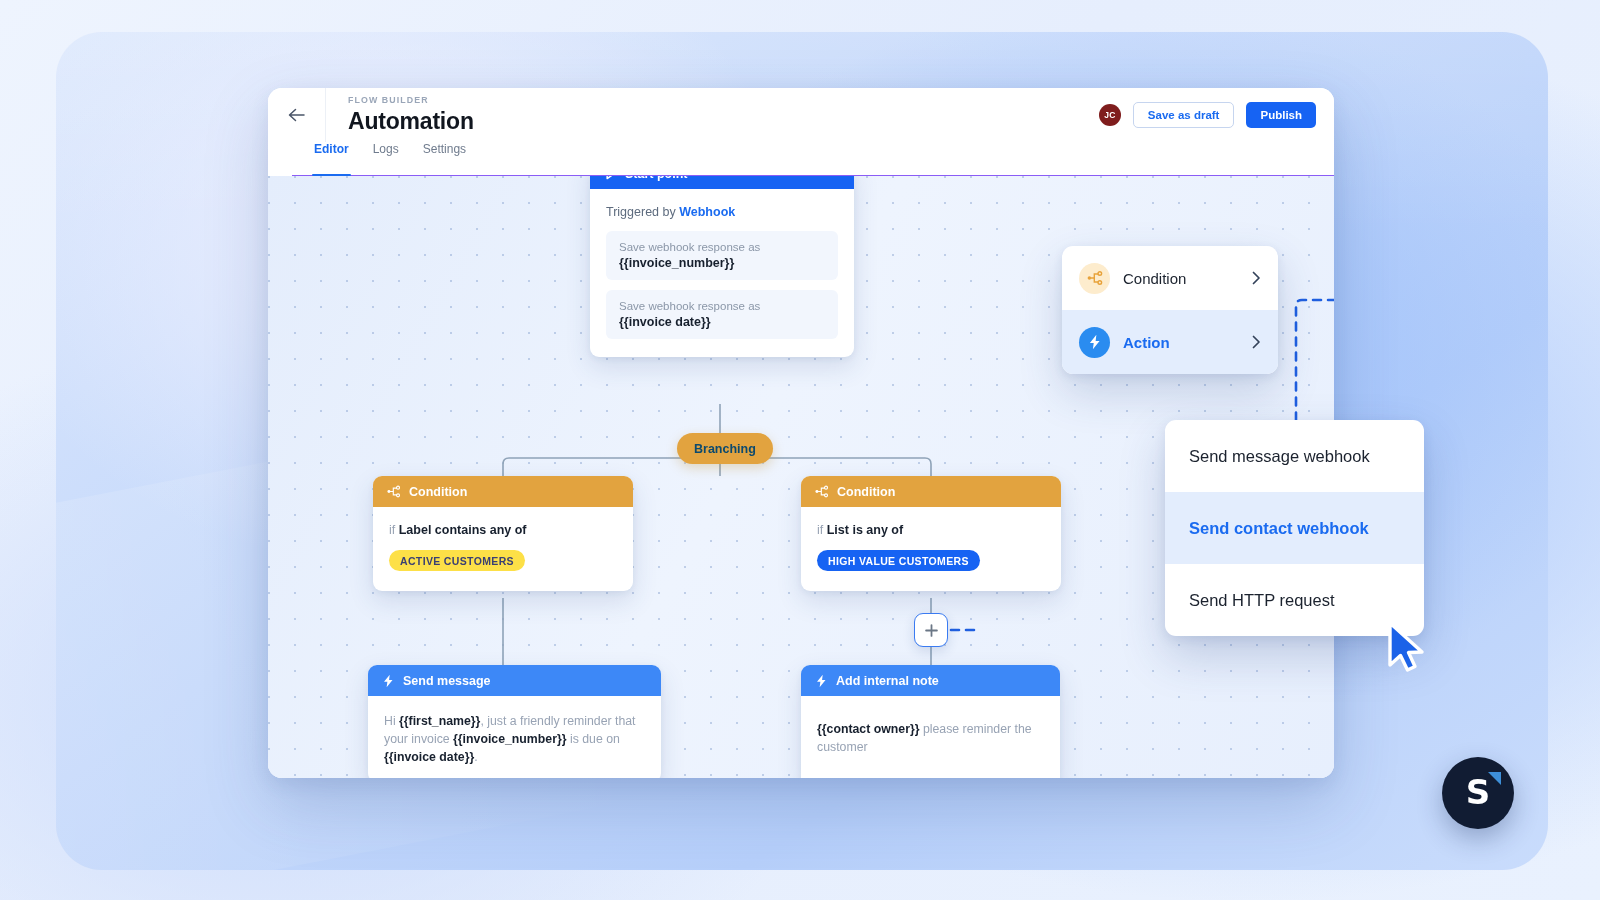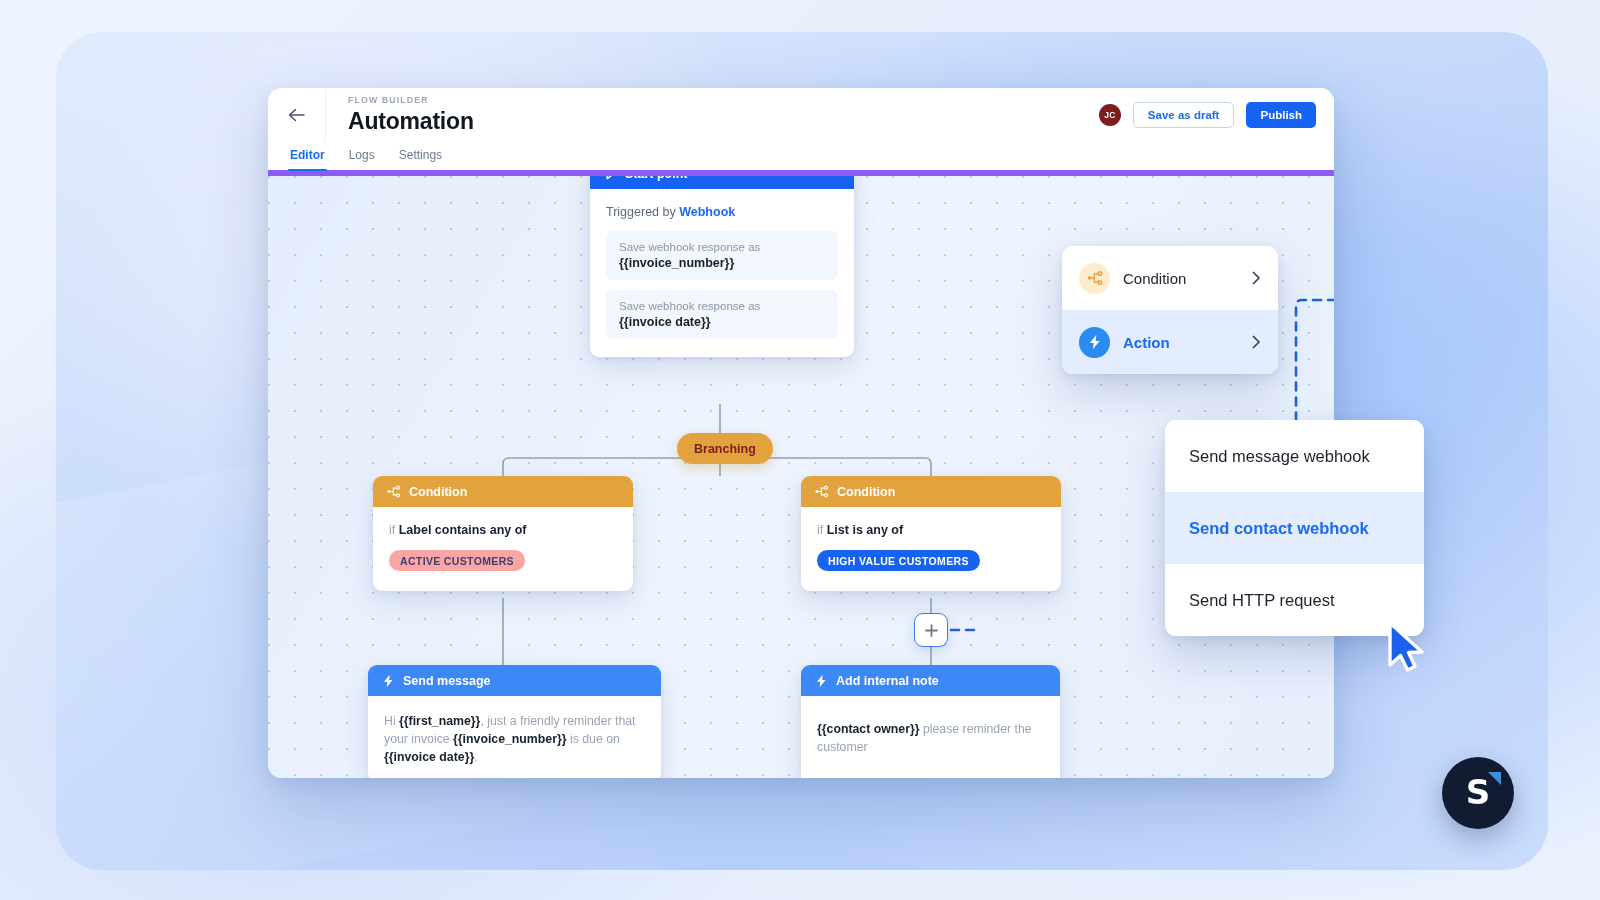--- a/index.html
+++ b/index.html
@@ -88,23 +88,23 @@
   .btn {
     height: 26px; border-radius: 5px; padding: 0 14px;
     display: flex; align-items: center; justify-content: center;
     font-size: 11.5px; font-weight: 700; cursor: pointer; white-space: nowrap;
   }
   .btn-outline { background: #fff; border: 1px solid #c6d5ef; color: #1a6bf0; }
   .btn-primary { background: #1663f3; color: #fff; }
 
   
   #app-tabs {
-    height: 34px; background: #fff; border-bottom: 6px solid #8b5cf6;
-    display: flex; align-items: flex-end; padding-left: 22px; gap: 24px;
-    position: relative; z-index: 3;
+    height: 34px; background: #fff; border-bottom: 1px solid #8b5cf6;
+    display: flex; padding-left: 22px; gap: 24px;
+    position: relative; z-index: 3; margin-left: 24px;
   }
   .tab {
     font-size: 12px; color: #6b7policy; color: #6f7b8d; padding-bottom: 8px;
     cursor: pointer; font-weight: 400; position: relative;
   }
   .tab.active { color: #1a6bf0; font-weight: 600; }
   .tab.active::after {
     content: ""; position: absolute; left: -2px; right: -2px; bottom: -1px;
     height: 2.5px; background: #1a6bf0; border-radius: 2px;
   }
@@ -150,31 +150,31 @@
   .field-label { font-size: 11.5px; color: #8b97a8; margin-bottom: 3px; }
   .field-value { font-size: 12.5px; color: #17202e; font-weight: 700; }
 
   .cond-text { font-size: 12.5px; color: #17202e; font-weight: 700; margin-bottom: 13px; }
   .cond-text .kw { color: #98a3b4; font-weight: 400; }
 
   .pill-tag {
     display: inline-flex; align-items: center; height: 21px; padding: 0 11px;
     border-radius: 11px; font-size: 10.5px; font-weight: 700; letter-spacing: .35px;
   }
-  .tag-soft { background: #fca5a5; color: #3a3f73; }
+  .tag-soft { background: #fde047; color: #3a3f73; }
   .tag-blue { background: #1663f3; color: #fff; }
 
   .msg-body { font-size: 12.3px; line-height: 18px; color: #98a3b4; }
   .msg-body b { color: #17202e; font-weight: 700; }
 
   
   #branching-pill {
     position: absolute; left: 677px; top: 433px;
     height: 31px; padding: 0 17px; border-radius: 16px;
-    background: #e2a33f; color: #7f1d1d;
+    background: #e2a33f; color: #0c4a6e;
     font-size: 12.5px; font-weight: 700;
     display: flex; align-items: center; justify-content: center;
     box-shadow: 0 4px 12px rgba(190,140,40,.28);
     cursor: pointer;
   }
 
   
   #add-btn {
     position: absolute; left: 915px; top: 613px;
     width: 34px; height: 34px; border-radius: 9px;

